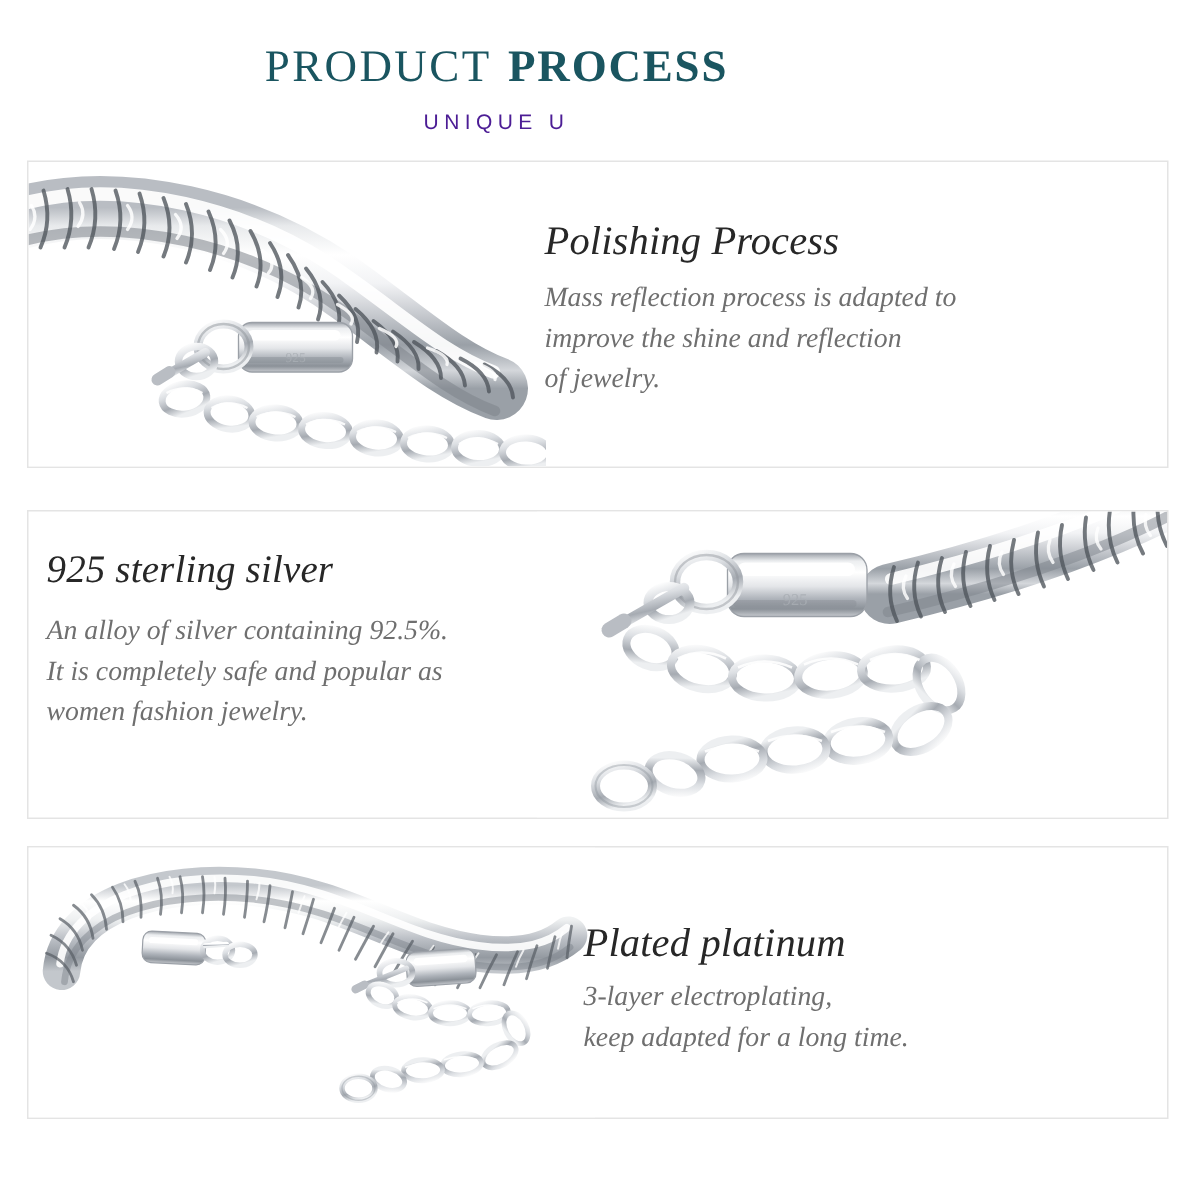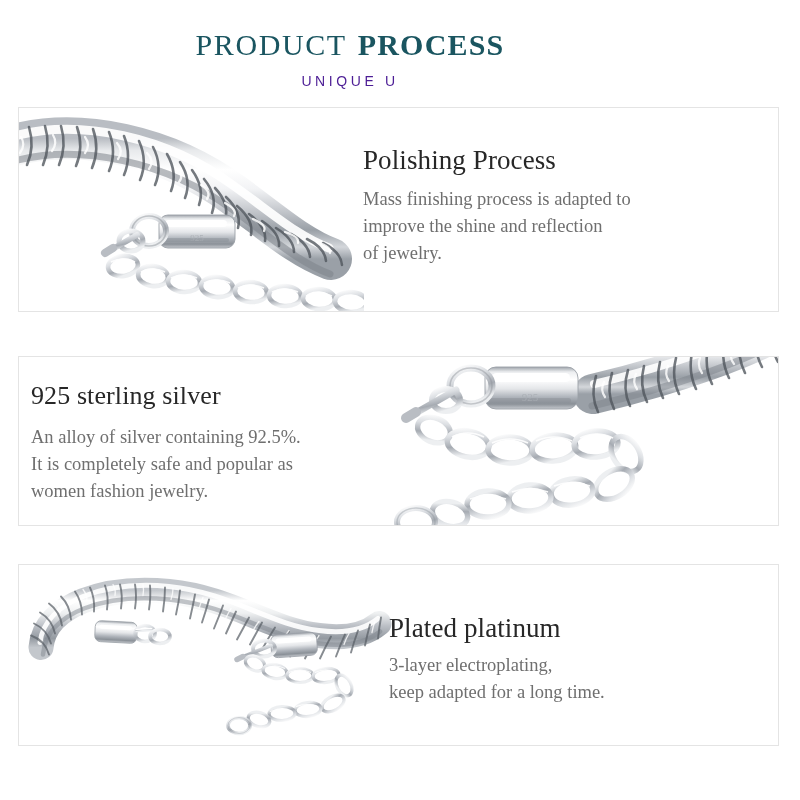--- a/index.html
+++ b/index.html
@@ -16,21 +16,20 @@
     -webkit-font-smoothing: antialiased;
   }
 
   
   .header {
     position: absolute;
     left: 0;
     top: 0;
     width: 662px;
     text-align: center;
-    margin-left: 19px;
   }
   .title {
     margin: 0;
     padding-top: 27px;
     font-family: "Liberation Serif", serif;
     font-size: 30px;
     line-height: 36px;
     color: #1a5560;
     letter-spacing: 1.6px;
     white-space: nowrap;
@@ -53,36 +52,37 @@
   .panel {
     position: absolute;
     left: 18px;
     width: 761px;
     border: 1px solid #e4e4e4;
     background: #ffffff;
     box-sizing: border-box;
     overflow: hidden;
   }
   #panel-1 { top: 107px;  height: 205px; }
-  #panel-2 { top: 356px;  height: 170px; }
+  #panel-2 { top: 340px;  height: 206px; }
   #panel-3 { top: 564px;  height: 182px; }
 
   .panel-inner {
     position: relative;
     width: 100%;
     height: 100%;
   }
 
   .art {
     position: absolute;
     top: 0;
     bottom: 0;
   }
   .copy {
     position: absolute;
+    font-style: italic;
   }
 
   
   #panel-1 .art  { left: 0;   width: 345px; }
   #panel-1 .copy { left: 344px; top: 36px; width: 390px; }
   
   #panel-2 .art  { right: 0;  width: 420px; }
   #panel-2 .copy { left: 12px; top: 22px; width: 400px; }
   
   #panel-3 .art  { left: 0;   width: 378px; }
@@ -254,21 +254,21 @@
           <path d="M 219 181 q 13 -6 26 0"></path>
           <path d="M 253 185 q 13 -6 26 0"></path>
           <path d="M 287 189 q 13 -6 26 0"></path>
         </g>
       </svg>
     </div>
 
     <div class="copy">
       <h2 class="heading">Polishing Process</h2>
       <p class="body-text">
-        <span class="ln">Mass finishing process is adapted to</span>
+        <span class="ln">Mass reflection process is adapted to</span>
         <span class="ln">improve the shine and reflection</span>
         <span class="ln">of jewelry.</span>
       </p>
     </div>
 
   </div>
 </section>
 
 <section class="panel" id="panel-2">
   <div class="panel-inner">

